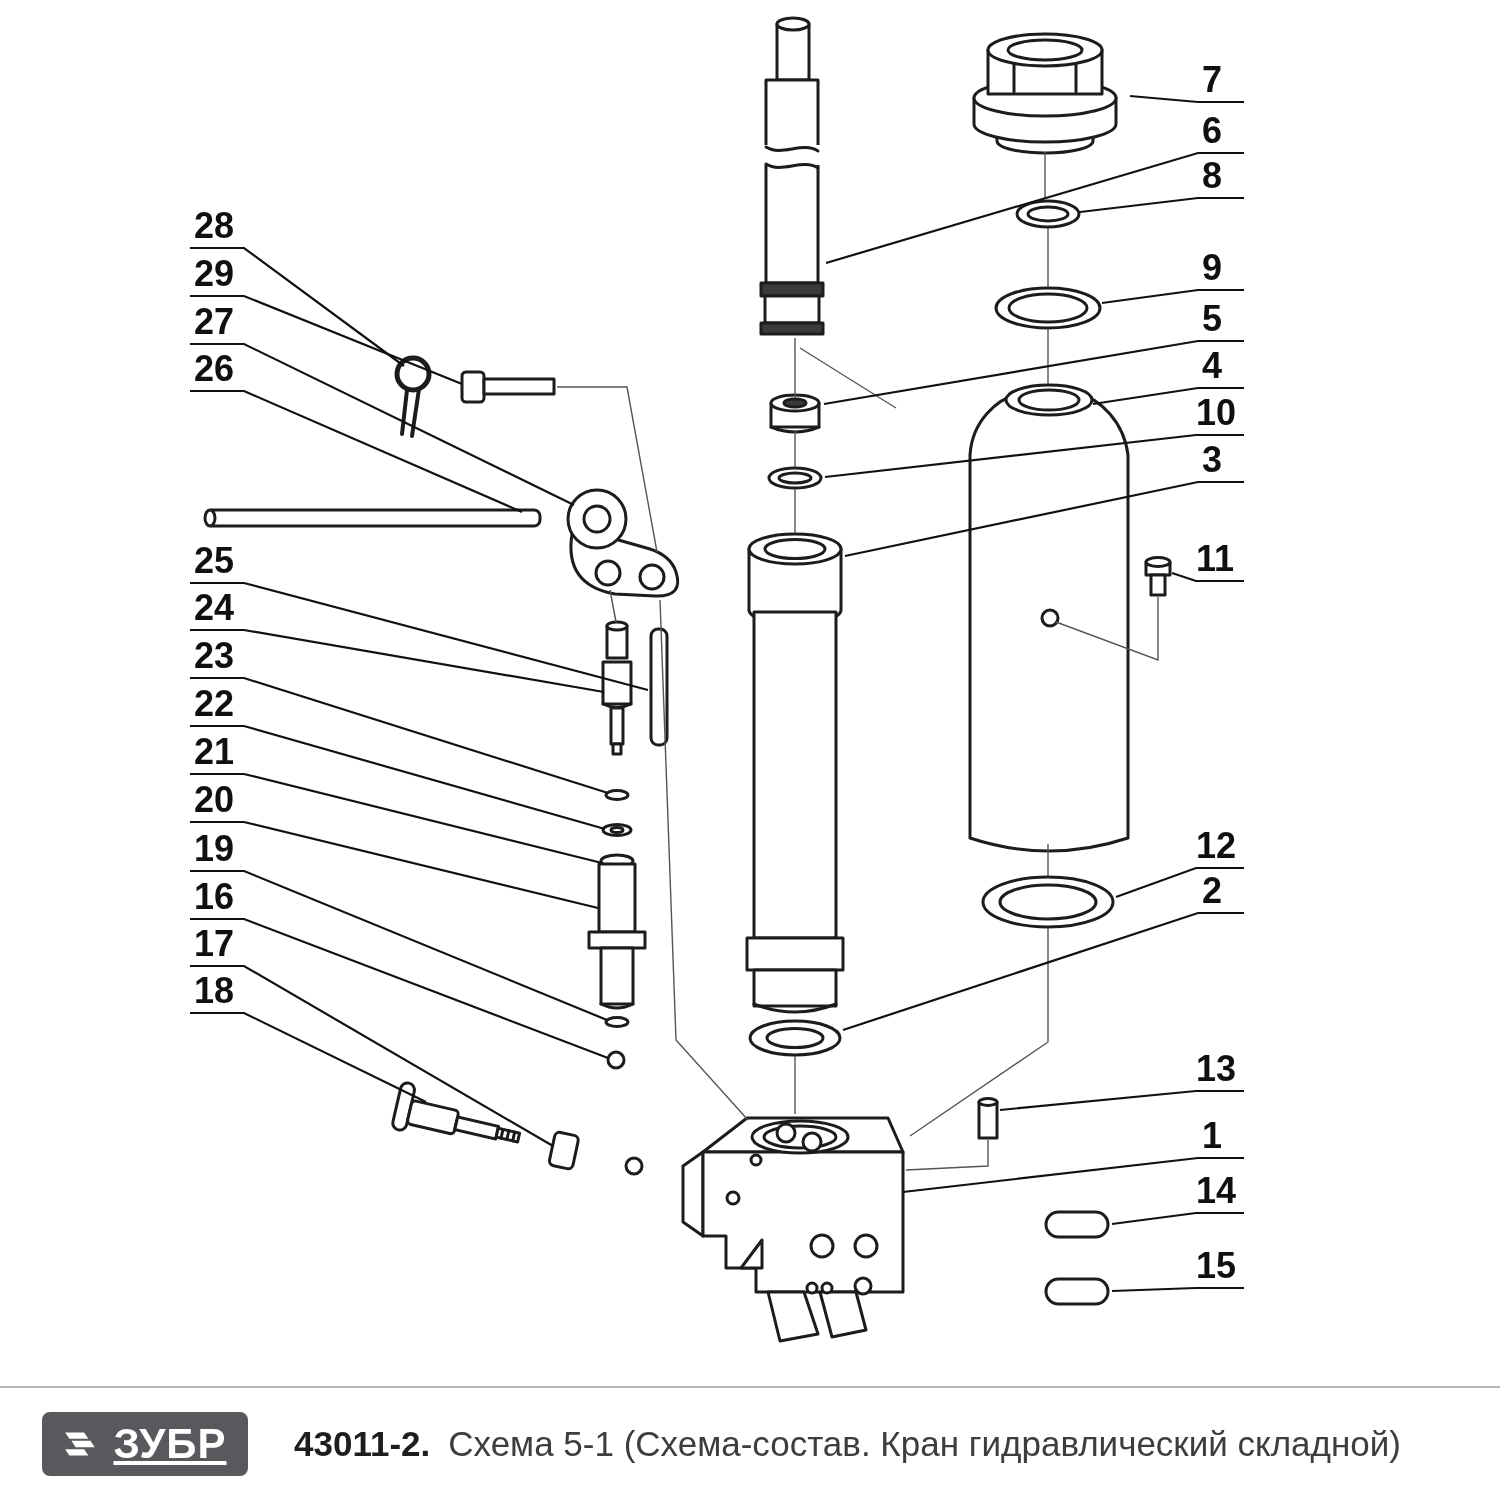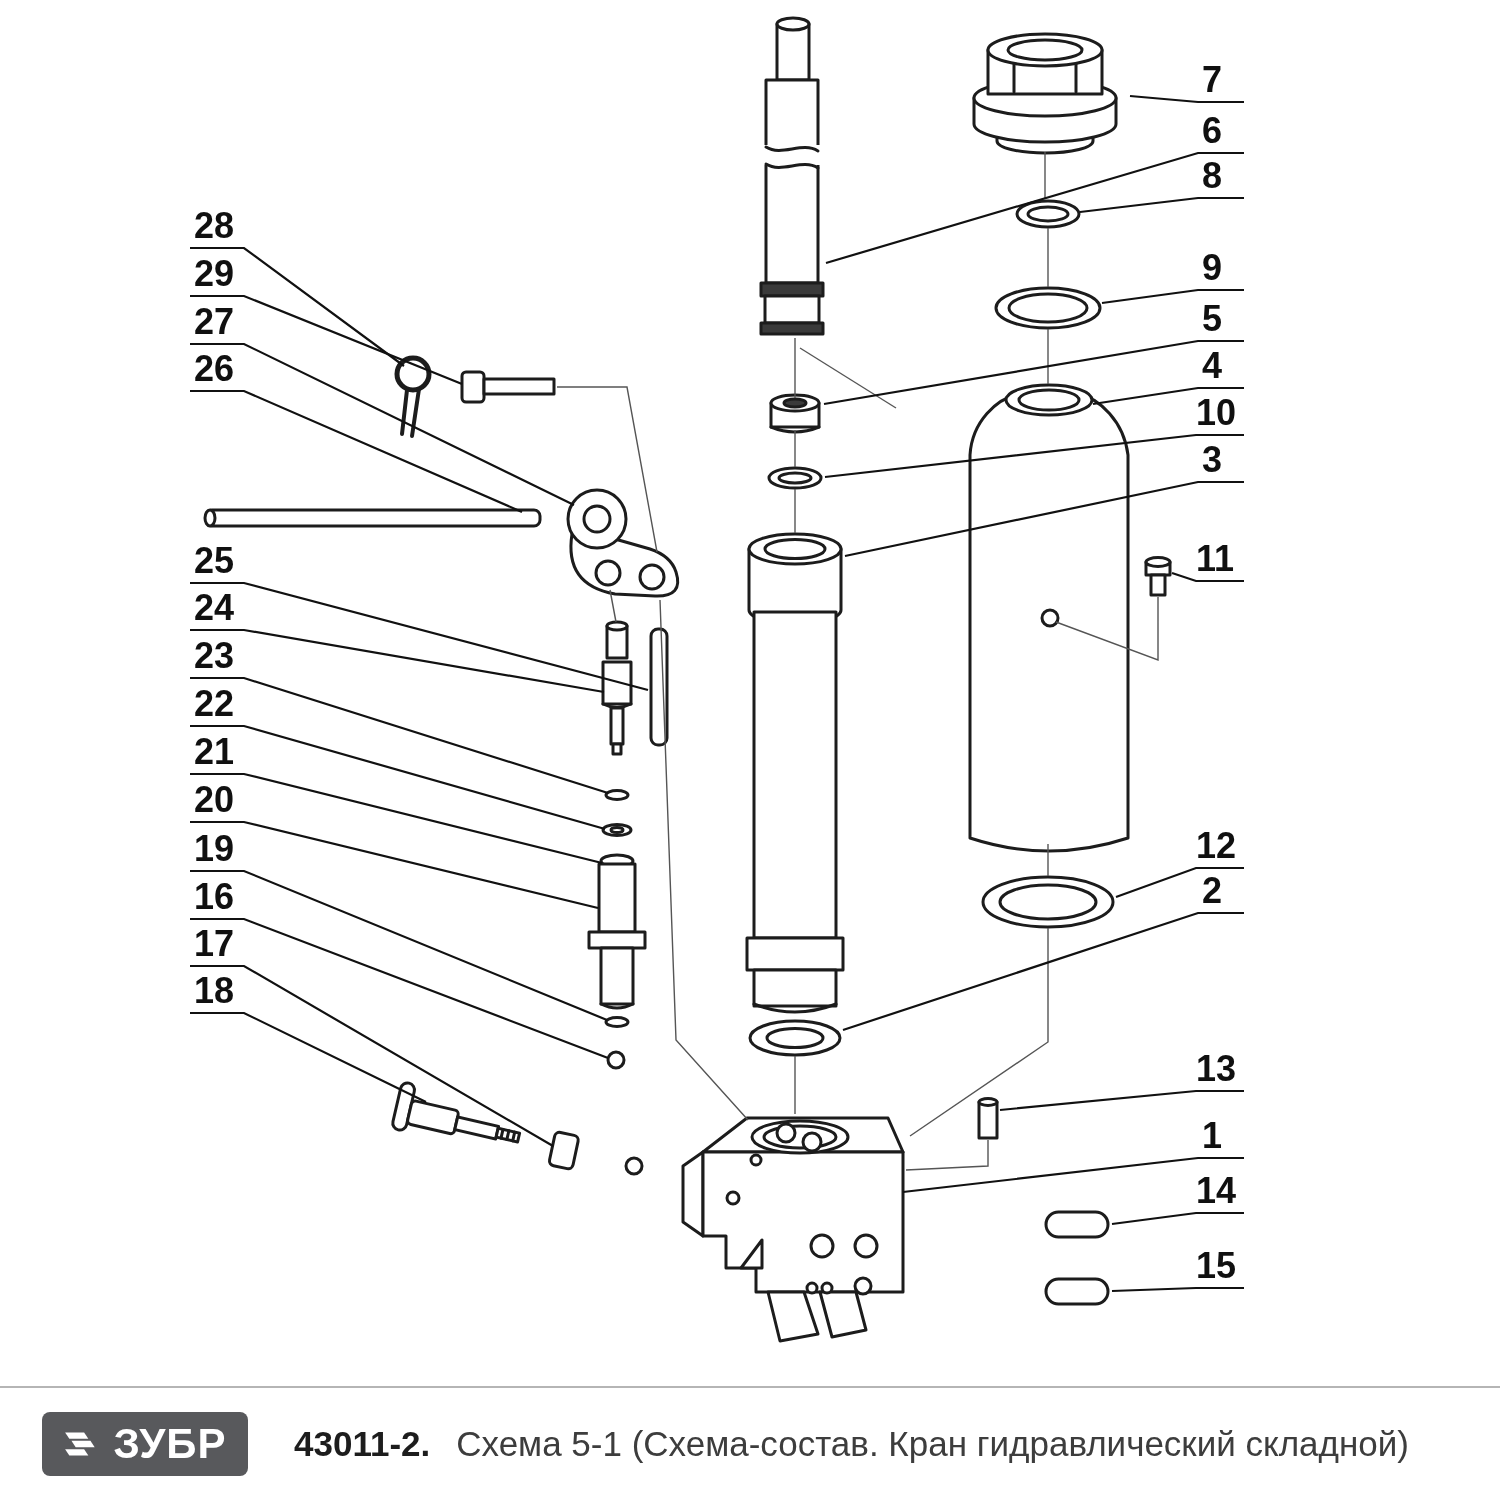--- a/index.html
+++ b/index.html
@@ -29,23 +29,23 @@
     background:#58595c;
     border-radius:8px;
     width:206px;
     height:64px;
     display:flex;
     align-items:center;
     justify-content:center;
     gap:12px;
     flex:none;
   }
-  .logo-text { color:#ffffff; font-weight:700; font-size:42px; letter-spacing:1px; }
+  .logo-text { color:#ffffff; font-weight:700; font-size:42px; letter-spacing:1px;text-decoration:underline; }
   .caption { font-size:35px; color:#3d3d3d; white-space:nowrap; }
-  .caption .pn { font-weight:700; color:#1d1d1d; margin-right:26px; }
+  .caption .pn { font-weight:700; color:#1d1d1d; margin-right:18px; }
 </style>
 </head>
 <body>
 
 <div class="page">
 
   <div class="diagram-area">
     <svg width="1500" height="1386" viewBox="0 0 1500 1386" xmlns="http://www.w3.org/2000/svg">
 
       <g fill="#ffffff" stroke="#1c1c1c" stroke-width="3" stroke-linejoin="round" stroke-linecap="round">

